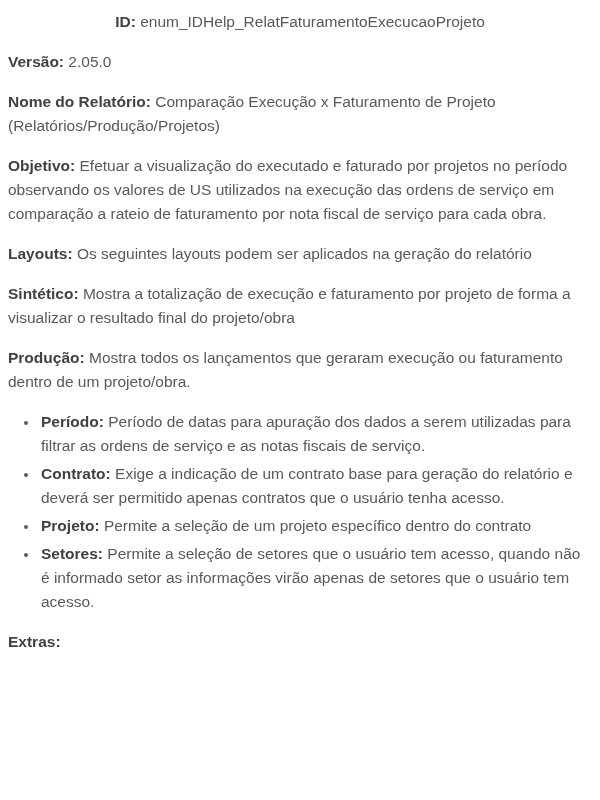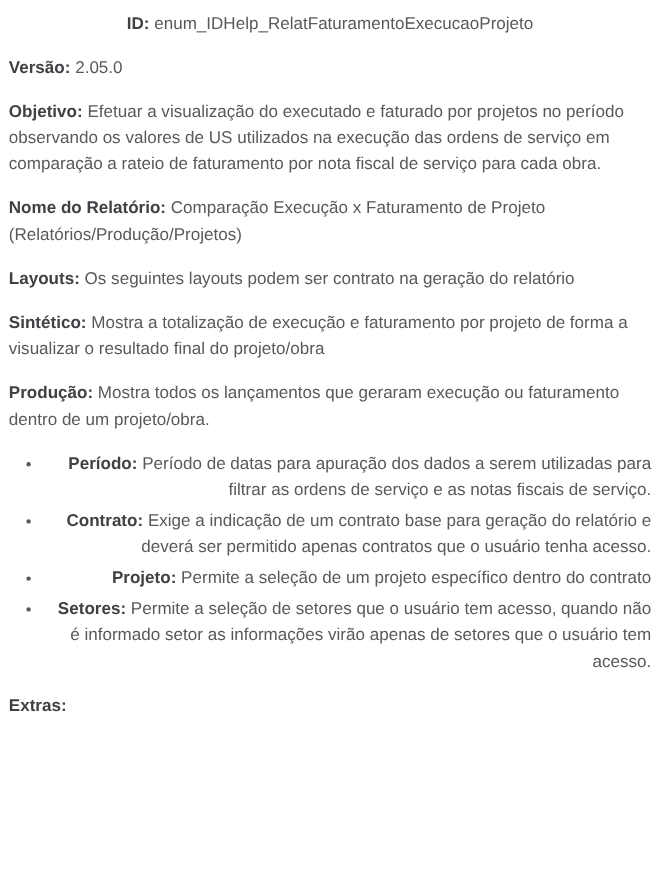--- a/index.html
+++ b/index.html
@@ -26,21 +26,20 @@
     text-align: center;
   }
   .para b, .blist b {
     font-weight: 700;
     color: #3f4144;
   }
   ul.blist {
     margin: 16px 0;
     padding-left: 31px;
     list-style: disc outside;
-    text-align: right;
   }
   ul.blist li {
     margin: 0 0 4px 0;
     padding-left: 2px;
   }
   ul.blist li::marker {
     color: #58595b;
     font-size: 13px;
   }
 </style>
@@ -53,32 +52,32 @@
     <b>ID:</b>
     <span>enum_IDHelp_RelatFaturamentoExecucaoProjeto</span>
   </p>
 
   <p class="para">
     <b>Versão:</b>
     <span>2.05.0</span>
   </p>
 
   <p class="para">
+    <b>Nome do Relatório:</b>
+    <span>Comparação Execução x Faturamento de Projeto (Relatórios/Produção/Projetos)</span>
+  </p>
+
+  <p class="para">
     <b>Objetivo:</b>
     <span>Efetuar a visualização do executado e faturado por projetos no período observando os valores de US utilizados na execução das ordens de serviço em comparação a rateio de faturamento por nota fiscal de serviço para cada obra.</span>
   </p>
 
   <p class="para">
-    <b>Nome do Relatório:</b>
-    <span>Comparação Execução x Faturamento de Projeto (Relatórios/Produção/Projetos)</span>
-  </p>
-
-  <p class="para">
     <b>Layouts:</b>
-    <span>Os seguintes layouts podem ser contrato na geração do relatório</span>
+    <span>Os seguintes layouts podem ser aplicados na geração do relatório</span>
   </p>
 
   <p class="para">
     <b>Sintético:</b>
     <span>Mostra a totalização de execução e faturamento por projeto de forma a visualizar o resultado final do projeto/obra</span>
   </p>
 
   <p class="para">
     <b>Produção:</b>
     <span>Mostra todos os lançamentos que geraram execução ou faturamento dentro de um projeto/obra.</span>

